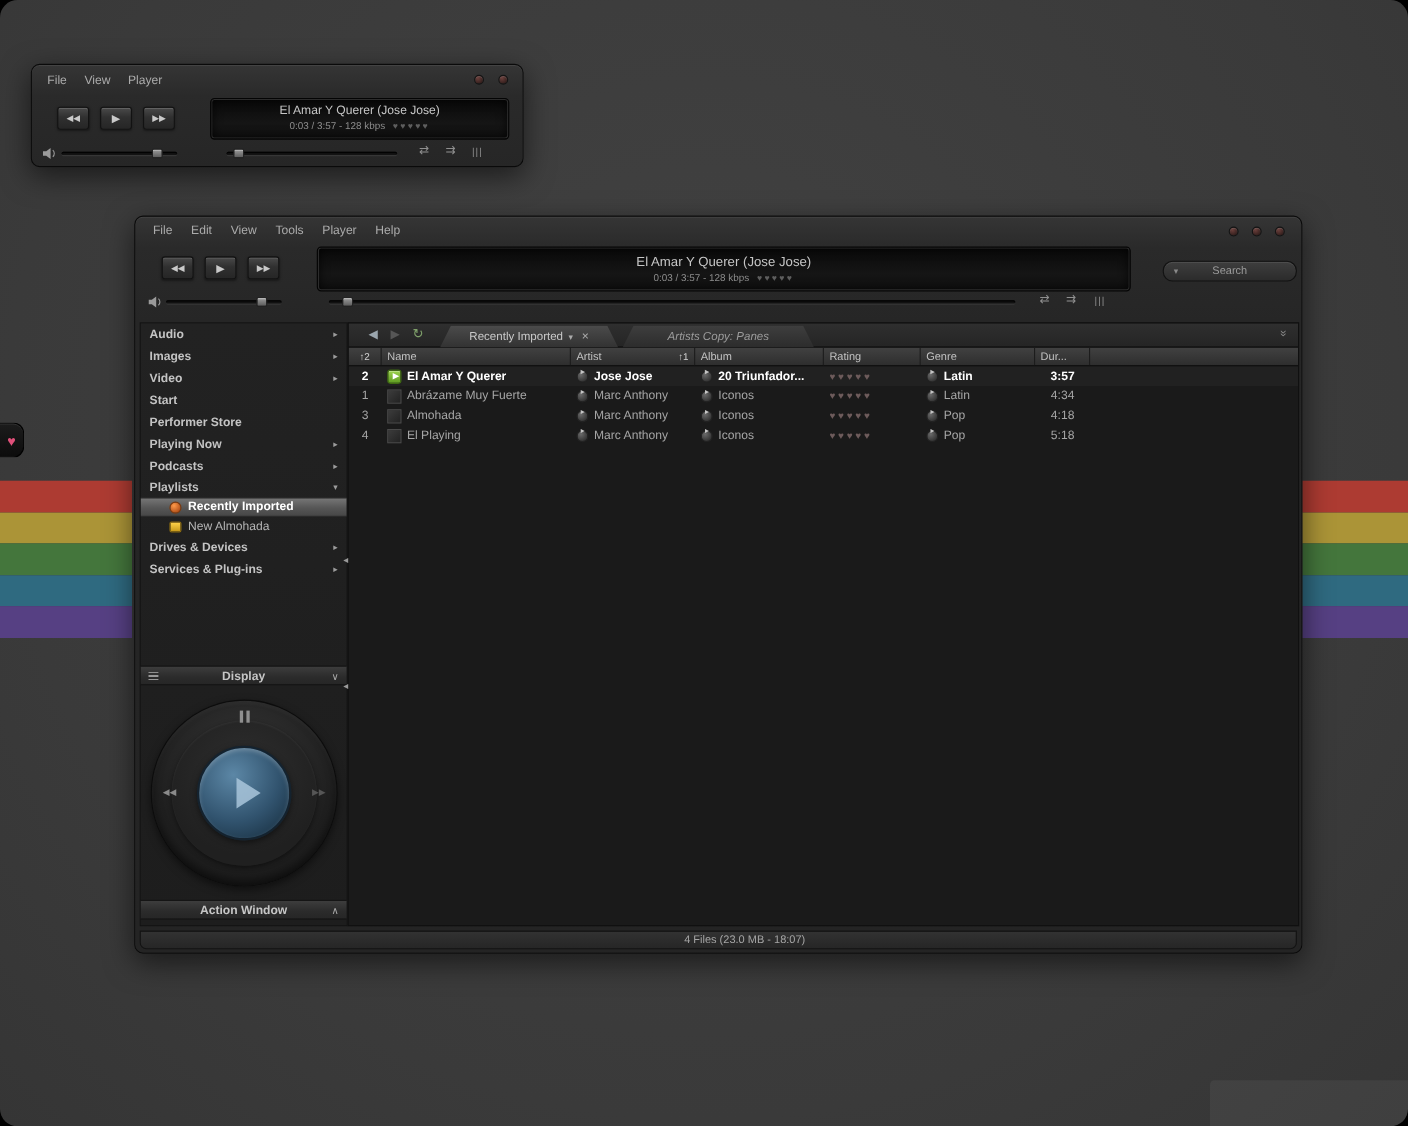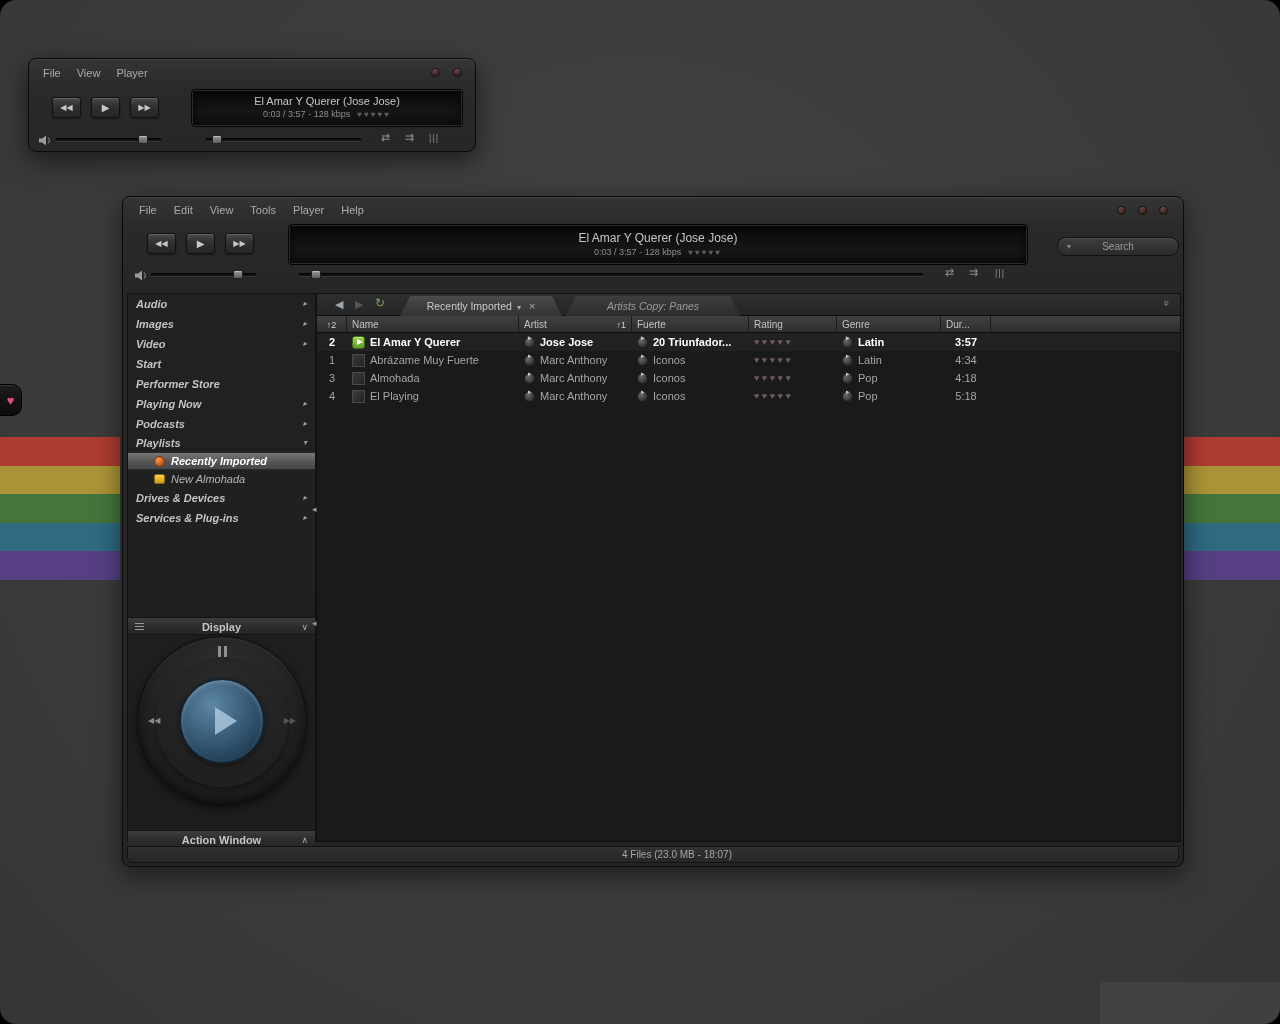--- a/index.html
+++ b/index.html
@@ -72,36 +72,36 @@
     box-shadow:0 1px 0 rgba(255,255,255,.07),inset 0 1px 1px #000;}
   .slider .thumb{position:absolute;top:0;width:10px;height:9px;border:1px solid #222;border-radius:2px;
     background:linear-gradient(180deg,#9b9b9b,#5c5c5c);box-shadow:inset 0 1px 0 rgba(255,255,255,.35);}
   .ctl{position:absolute;color:#8f8f8f;font-size:11px;line-height:11px;}
   .ctl.eq{font-size:9px;letter-spacing:1px;}
 
   
   .sidebar{position:absolute;left:4px;top:96px;width:189px;height:549px;
     background:linear-gradient(180deg,#222,#1d1d1d);border:1px solid #131313;}
   .side-item{position:relative;height:20px;line-height:20px;padding-left:8px;
-    color:#c3c3c3;font-size:11px;font-weight:bold;white-space:nowrap;font-style:italic;}
+    color:#c3c3c3;font-size:11px;font-weight:bold;white-space:nowrap;}
   .side-item .si-arrow{position:absolute;right:8px;top:0;color:#9c9c9c;font-size:8px;font-weight:normal;}
   .side-item.child{height:18px;line-height:18px;padding-left:26px;font-weight:normal;color:#b5b5b5;
     display:flex;align-items:center;gap:6px;}
   .side-item.selected{color:#fff;font-weight:bold;
     background:linear-gradient(180deg,#767676,#565656 55%,#474747);
     border-top:1px solid #2a2a2a;border-bottom:1px solid #2a2a2a;}
   .ri-icon{flex:0 0 auto;width:11px;height:11px;border-radius:50%;border:1px solid #7a3a10;
     background:radial-gradient(circle at 35% 30%,#ff9a4a,#b5521a 75%);}
   .sl-icon{flex:0 0 auto;width:11px;height:10px;border-radius:2px;border:1px solid #8a6a10;
     background:linear-gradient(180deg,#ffd24a,#c89a1a);}
 
   .panel-header{position:absolute;left:0;width:100%;height:18px;line-height:18px;text-align:center;
     color:#c6c6c6;font-size:11px;font-weight:bold;
     background:linear-gradient(180deg,#3d3d3d,#2b2b2b 60%,#262626);
-    border-top:1px solid #151515;border-bottom:1px solid #151515;margin-top:12px;}
+    border-top:1px solid #151515;border-bottom:1px solid #151515;}
   #display-hdr{top:311px;}
   #action-hdr{top:524px;}
   .panel-header .ph-chev{position:absolute;right:7px;top:0;font-size:9px;color:#ababab;font-weight:normal;}
   .panel-header .ph-icon{position:absolute;left:7px;top:5px;width:9px;height:8px;
     background:repeating-linear-gradient(180deg,#999 0 1px,transparent 1px 3px);}
 
   .jog{position:absolute;left:9px;top:342px;width:170px;height:170px;border-radius:50%;
     background:radial-gradient(circle at 50% 30%,#333,#1f1f1f 60%,#181818);border:1px solid #0c0c0c;
     box-shadow:inset 0 2px 4px rgba(255,255,255,.05),inset 0 -4px 8px rgba(0,0,0,.5),0 3px 8px rgba(0,0,0,.5);}
   .jog::before{content:"";position:absolute;inset:18px;border-radius:50%;
@@ -377,21 +377,21 @@
           <span class="sort">↑</span><span class="sort">2</span>
         </div>
         <div class="th">
           <span>Name</span>
         </div>
         <div class="th">
           <span>Artist</span>
           <span class="sort-right"><span class="sort">↑</span><span class="sort">1</span></span>
         </div>
         <div class="th">
-          <span>Fuerte</span>
+          <span>Album</span>
         </div>
         <div class="th">
           <span>Rating</span>
         </div>
         <div class="th">
           <span>Genre</span>
         </div>
         <div class="th">
           <span>Dur...</span>
         </div>

